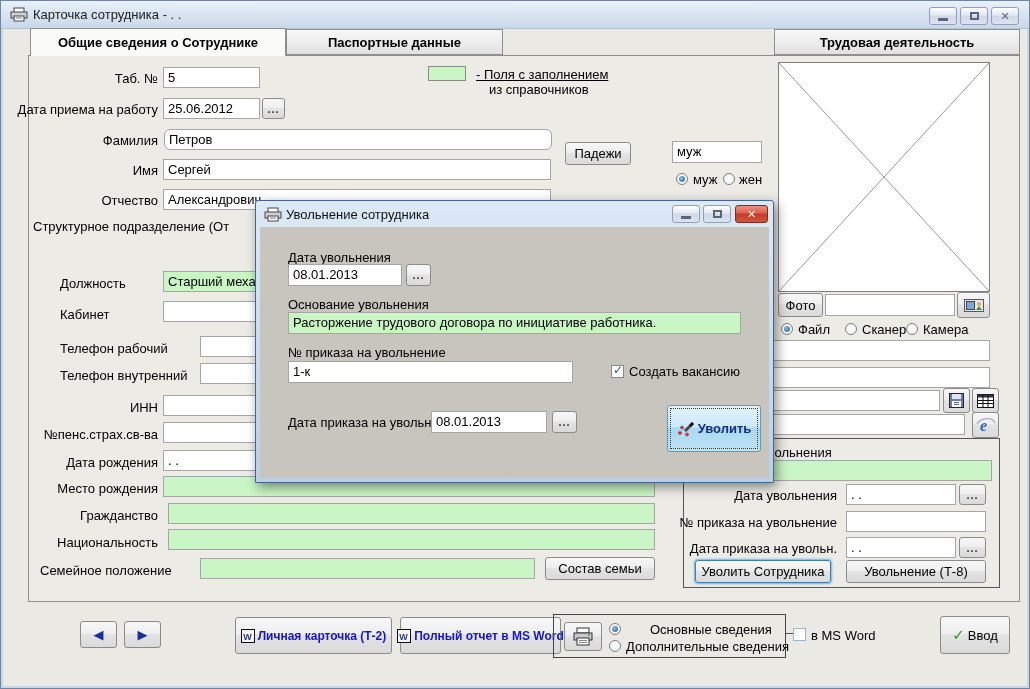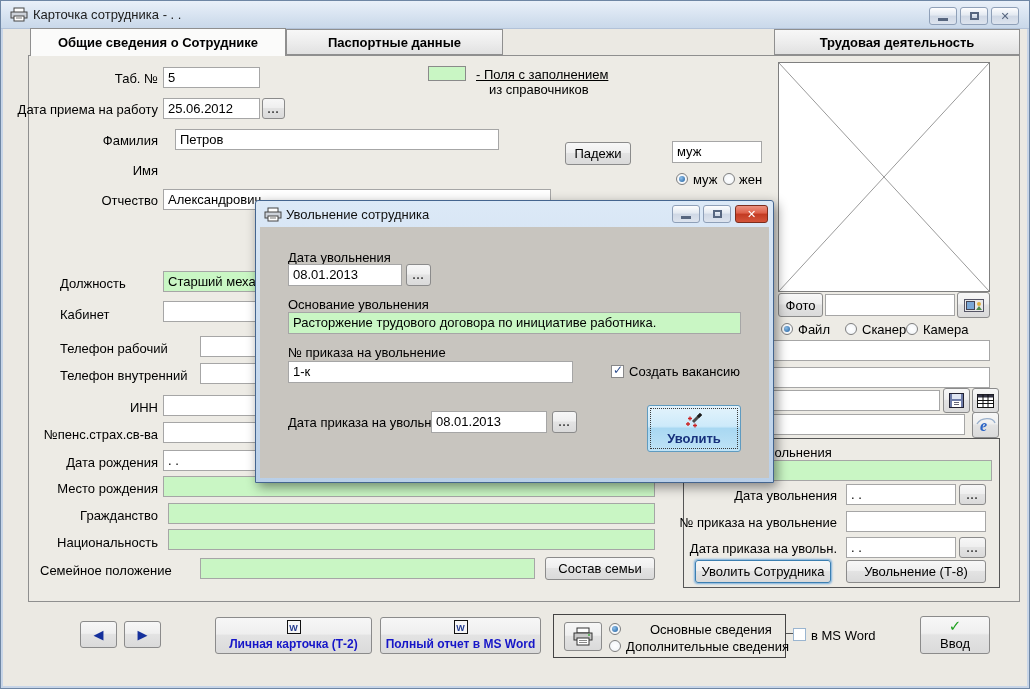--- a/index.html
+++ b/index.html
@@ -27,21 +27,21 @@
       border:1px solid #8f8f8f;background:#edebe5;}
   
   .lbl{position:absolute;font:13px/15px var(--f);white-space:nowrap;color:#000;}
   .b{font-weight:normal;}
   .field{position:absolute;box-sizing:border-box;background:#fff;border:1px solid #a6a6a6;
       font:13px/19px var(--f);padding:0 2px 0 4px;white-space:nowrap;overflow:hidden;}
   .green{background:#c9f6c4;}
   .btn{position:absolute;box-sizing:border-box;border:1px solid #8b8b8b;border-radius:3px;
       background:linear-gradient(#f7f7f7,#efefef 45%,#e3e3e3 50%,#dadada);
       font:13px var(--f);display:flex;align-items:center;justify-content:center;white-space:nowrap;}
-  .btn.col{flex-direction:column;gap:3px;}
+  .btn.col{flex-direction:row;gap:3px;margin-left:20px;}
   .radio{position:absolute;width:12px;height:12px;box-sizing:border-box;border:1px solid #7f7f7f;border-radius:50%;
       background:radial-gradient(#fff,#eef2f6);}
   .radio.sel::after{content:"";position:absolute;left:2px;top:2px;width:6px;height:6px;border-radius:50%;
       background:radial-gradient(circle at 35% 35%,#8fc0ea,#1e5e9e);}
   .cb{position:absolute;width:13px;height:13px;box-sizing:border-box;border:1px solid #888;background:#fff;}
   .cb.checked::after{content:"✓";position:absolute;left:1px;top:-3px;font:bold 12px var(--f);color:#2c4d8e;}
   .groupbox{position:absolute;box-sizing:border-box;border:1px solid #565656;}
   .swatch{position:absolute;box-sizing:border-box;border:1px solid #8a8a8a;background:#c9f6c4;}
   .dotsb{font:bold 11px var(--f);letter-spacing:1px;color:#333;}
   
@@ -100,34 +100,36 @@
   <div class="lbl" style="right:872px;top:71px;">Таб. №</div>
   <div class="field" style="left:163px;top:67px;width:97px;height:21px;">5</div>
 
   <div class="lbl" style="right:872px;top:102px;">Дата приема на работу</div>
   <div class="field" style="left:163px;top:98px;width:97px;height:21px;">25.06.2012</div>
   <div class="btn" style="left:262px;top:98px;width:23px;height:21px;">
       <span class="dotsb">...</span>
     </div>
 
   <div class="lbl" style="right:872px;top:133px;">Фамилия</div>
-  <div class="field" style="left:175px;top:129px;width:324px;height:21px;">Петров</div>
+  <div class="field" style="left:164px;top:129px;width:388px;height:21px;border-radius:6px;">Петров</div>
 
   <div class="lbl" style="right:872px;top:163px;">Имя</div>
+  <div class="field" style="left:163px;top:159px;width:388px;height:21px;">Сергей</div>
 
   <div class="lbl" style="right:872px;top:193px;">Отчество</div>
   <div class="field" style="left:163px;top:189px;width:388px;height:21px;">Александрович</div>
 
   <div class="btn" style="left:565px;top:142px;width:66px;height:23px;">Падежи</div>
   <div class="field" style="left:672px;top:141px;width:90px;height:22px;">муж</div>
   <div class="radio sel" style="left:676px;top:173px;"></div>
   <div class="lbl" style="left:693px;top:172px;">муж</div>
   <div class="radio" style="left:723px;top:173px;"></div>
   <div class="lbl" style="left:739px;top:172px;">жен</div>
 
+  <div class="lbl" style="left:33px;top:219px;">Структурное подразделение (От</div>
 
   <div class="lbl" style="left:60px;top:276px;">Должность</div>
   <div class="field green" style="left:163px;top:271px;width:230px;height:21px;">Старший меха</div>
 
   <div class="lbl" style="left:60px;top:307px;">Кабинет</div>
   <div class="field" style="left:163px;top:301px;width:180px;height:21px;"></div>
 
   <div class="lbl" style="left:60px;top:341px;">Телефон рабочий</div>
   <div class="field" style="left:200px;top:336px;width:120px;height:21px;"></div>
 

